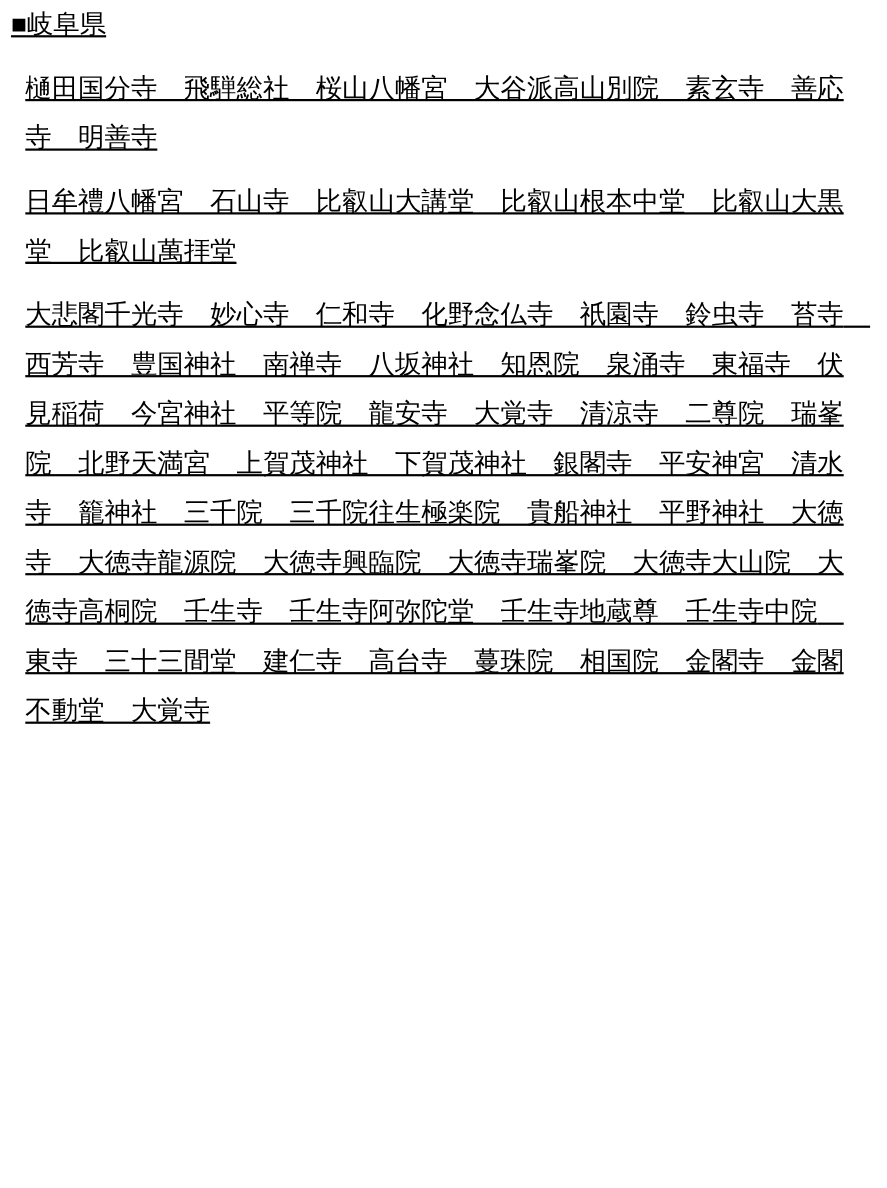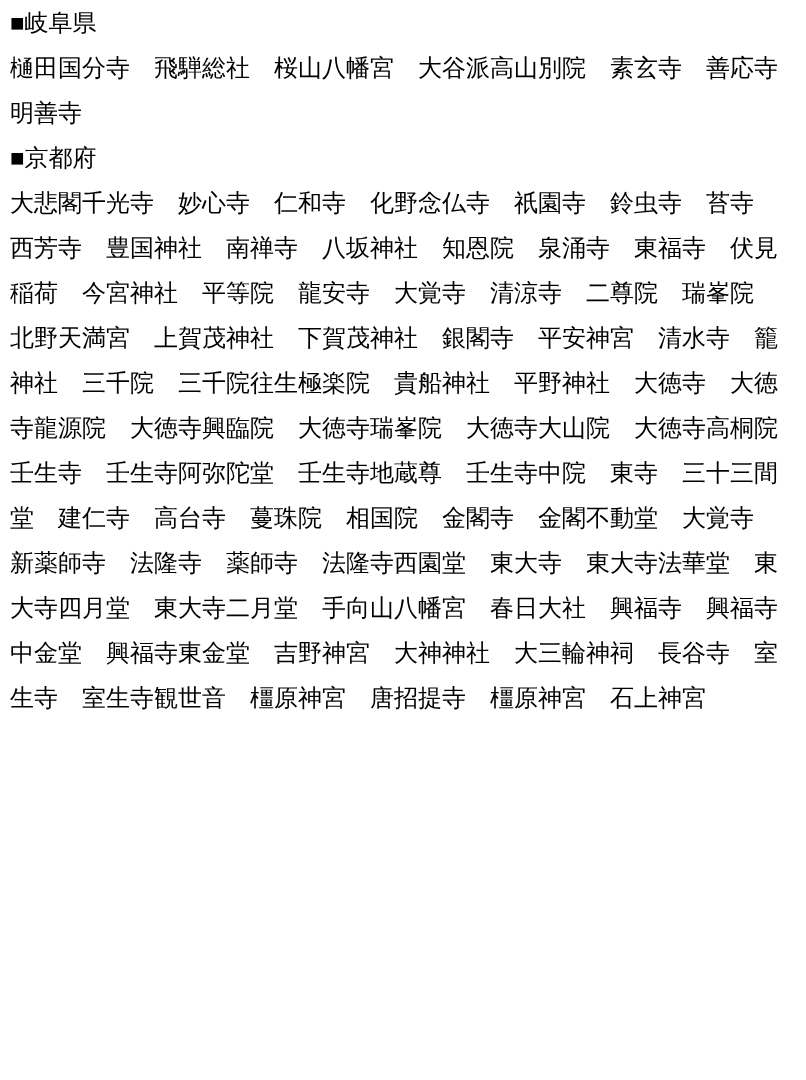--- a/index.html
+++ b/index.html
@@ -19,55 +19,55 @@
     padding: 0 10px;
     font-family: "Liberation Sans", sans-serif;
     font-size: 24px;
     line-height: 45px;
     color: #000000;
     text-align: left;
   }
   .section {
     margin: 0;
     padding: 0;
+    text-decoration: underline;
   }
   .header {
     margin: 0;
     padding: 0;
     font-size: 24px;
     font-weight: normal;
     line-height: 45px;
     white-space: nowrap;
   }
   .bullet {
     display: inline;
   }
   .items {
-    margin: 0;
+    margin: 13px;
     padding: 0;
     
     word-spacing: 8px;
     overflow-wrap: break-word;
     line-break: anywhere;
   }
 </style>
 </head>
 <body>
 
 <div class="page" id="page-root" style="color: rgb(0, 0, 0); background: rgb(255, 255, 255);">
   <section class="section">
     <h2 class="header"><span class="bullet">■</span><span>岐阜県</span></h2>
     <p class="items">樋田国分寺　飛騨総社　桜山八幡宮　大谷派高山別院　素玄寺　善応寺　明善寺</p>
   </section>
 
 
   <section class="section">
+    <p class="items">日牟禮八幡宮　石山寺　比叡山大講堂　比叡山根本中堂　比叡山大黒堂　比叡山萬拝堂</p>
   </section>
 
   <section class="section">
-    <h2 class="header"><span class="bullet">■</span><span>京都府</span></h2>
     <p class="items">大悲閣千光寺　妙心寺　仁和寺　化野念仏寺　祇園寺　鈴虫寺　苔寺　西芳寺　豊国神社　南禅寺　八坂神社　知恩院　泉涌寺　東福寺　伏見稲荷　今宮神社　平等院　龍安寺　大覚寺　清涼寺　二尊院　瑞峯院　北野天満宮　上賀茂神社　下賀茂神社　銀閣寺　平安神宮　清水寺　籠神社　三千院　三千院往生極楽院　貴船神社　平野神社　大徳寺　大徳寺龍源院　大徳寺興臨院　大徳寺瑞峯院　大徳寺大山院　大徳寺高桐院　壬生寺　壬生寺阿弥陀堂　壬生寺地蔵尊　壬生寺中院　東寺　三十三間堂　建仁寺　高台寺　蔓珠院　相国院　金閣寺　金閣不動堂　大覚寺</p>
   </section>
 
   <section class="section">
-    <p class="items">新薬師寺　法隆寺　薬師寺　法隆寺西園堂　東大寺　東大寺法華堂　東大寺四月堂　東大寺二月堂　手向山八幡宮　春日大社　興福寺　興福寺中金堂　興福寺東金堂　吉野神宮　大神神社　大三輪神祠　長谷寺　室生寺　室生寺観世音　橿原神宮　唐招提寺　橿原神宮　石上神宮</p>
   </section>
 </div>
 
 </body></html>

